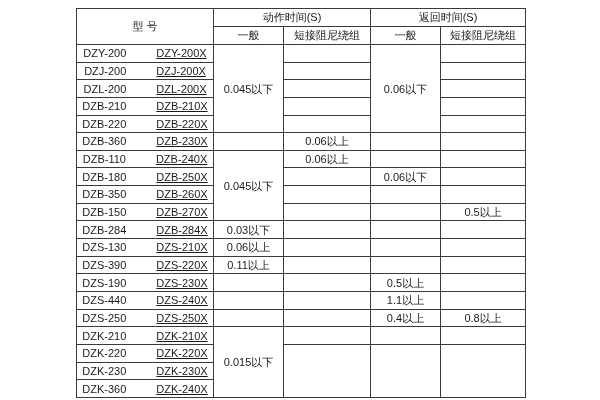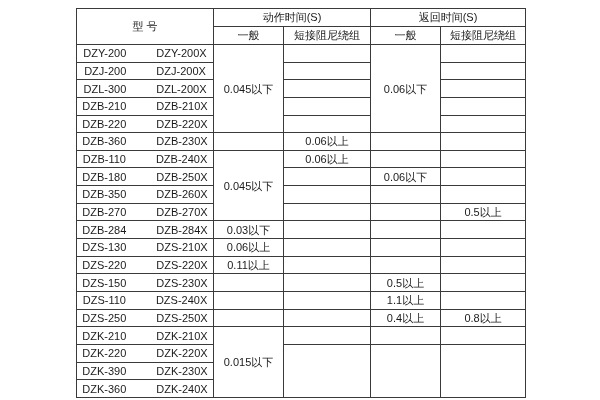--- a/index.html
+++ b/index.html
@@ -32,21 +32,21 @@
     text-align: center;
     vertical-align: middle;
     padding: 0 2px;
     font-weight: normal;
     white-space: nowrap;
     overflow: hidden;
     line-height: 1.1;
   }
   .spec-table thead tr { height: 18px; }
   .model-pair .model-a { display: inline-block; margin-right: 30px; }
-  .model-pair .model-b { display: inline-block; }
+  .model-pair .model-b { display: inline-block; text-decoration: underline; }
 </style>
 </head>
 <body>
 
 <div class="page">
   <table class="spec-table">
     <colgroup>
       <col style="width:137px">
       <col style="width:70px">
       <col style="width:87px">
@@ -73,21 +73,21 @@
         <td></td>
         <td rowspan="5">0.06以下</td>
         <td></td>
       </tr>
       <tr>
         <td class="model-pair"><span class="model-a">DZJ-200</span><span class="model-b">DZJ-200X</span></td>
         <td></td>
         <td></td>
       </tr>
       <tr>
-        <td class="model-pair"><span class="model-a">DZL-300</span><span class="model-b">DZL-200X</span></td>
+        <td class="model-pair"><span class="model-a">DZL-200</span><span class="model-b">DZL-200X</span></td>
         <td></td>
         <td></td>
       </tr>
       <tr>
         <td class="model-pair"><span class="model-a">DZB-210</span><span class="model-b">DZB-210X</span></td>
         <td></td>
         <td></td>
       </tr>
       <tr>
         <td class="model-pair"><span class="model-a">DZB-220</span><span class="model-b">DZB-220X</span></td>
@@ -114,55 +114,55 @@
         <td>0.06以下</td>
         <td></td>
       </tr>
       <tr>
         <td class="model-pair"><span class="model-a">DZB-350</span><span class="model-b">DZB-260X</span></td>
         <td></td>
         <td></td>
         <td></td>
       </tr>
       <tr>
-        <td class="model-pair"><span class="model-a">DZB-270</span><span class="model-b">DZB-270X</span></td>
+        <td class="model-pair"><span class="model-a">DZB-150</span><span class="model-b">DZB-270X</span></td>
         <td></td>
         <td></td>
         <td>0.5以上</td>
       </tr>
       <tr>
         <td class="model-pair"><span class="model-a">DZB-284</span><span class="model-b">DZB-284X</span></td>
         <td>0.03以下</td>
         <td></td>
         <td></td>
         <td></td>
       </tr>
       <tr>
         <td class="model-pair"><span class="model-a">DZS-130</span><span class="model-b">DZS-210X</span></td>
         <td>0.06以上</td>
         <td></td>
         <td></td>
         <td></td>
       </tr>
       <tr>
-        <td class="model-pair"><span class="model-a">DZS-220</span><span class="model-b">DZS-220X</span></td>
+        <td class="model-pair"><span class="model-a">DZS-390</span><span class="model-b">DZS-220X</span></td>
         <td>0.11以上</td>
         <td></td>
         <td></td>
         <td></td>
       </tr>
       <tr>
-        <td class="model-pair"><span class="model-a">DZS-150</span><span class="model-b">DZS-230X</span></td>
+        <td class="model-pair"><span class="model-a">DZS-190</span><span class="model-b">DZS-230X</span></td>
         <td></td>
         <td></td>
         <td>0.5以上</td>
         <td></td>
       </tr>
       <tr>
-        <td class="model-pair"><span class="model-a">DZS-110</span><span class="model-b">DZS-240X</span></td>
+        <td class="model-pair"><span class="model-a">DZS-440</span><span class="model-b">DZS-240X</span></td>
         <td></td>
         <td></td>
         <td>1.1以上</td>
         <td></td>
       </tr>
       <tr>
         <td class="model-pair"><span class="model-a">DZS-250</span><span class="model-b">DZS-250X</span></td>
         <td></td>
         <td></td>
         <td>0.4以上</td>
@@ -175,20 +175,20 @@
         <td></td>
         <td></td>
       </tr>
       <tr>
         <td class="model-pair"><span class="model-a">DZK-220</span><span class="model-b">DZK-220X</span></td>
         <td rowspan="3"></td>
         <td rowspan="3"></td>
         <td rowspan="3"></td>
       </tr>
       <tr>
-        <td class="model-pair"><span class="model-a">DZK-390</span><span class="model-b">DZK-230X</span></td>
+        <td class="model-pair"><span class="model-a">DZK-230</span><span class="model-b">DZK-230X</span></td>
       </tr>
       <tr>
         <td class="model-pair"><span class="model-a">DZK-360</span><span class="model-b">DZK-240X</span></td>
       </tr>
     </tbody>
   </table>
 </div>
 
 </body></html>

